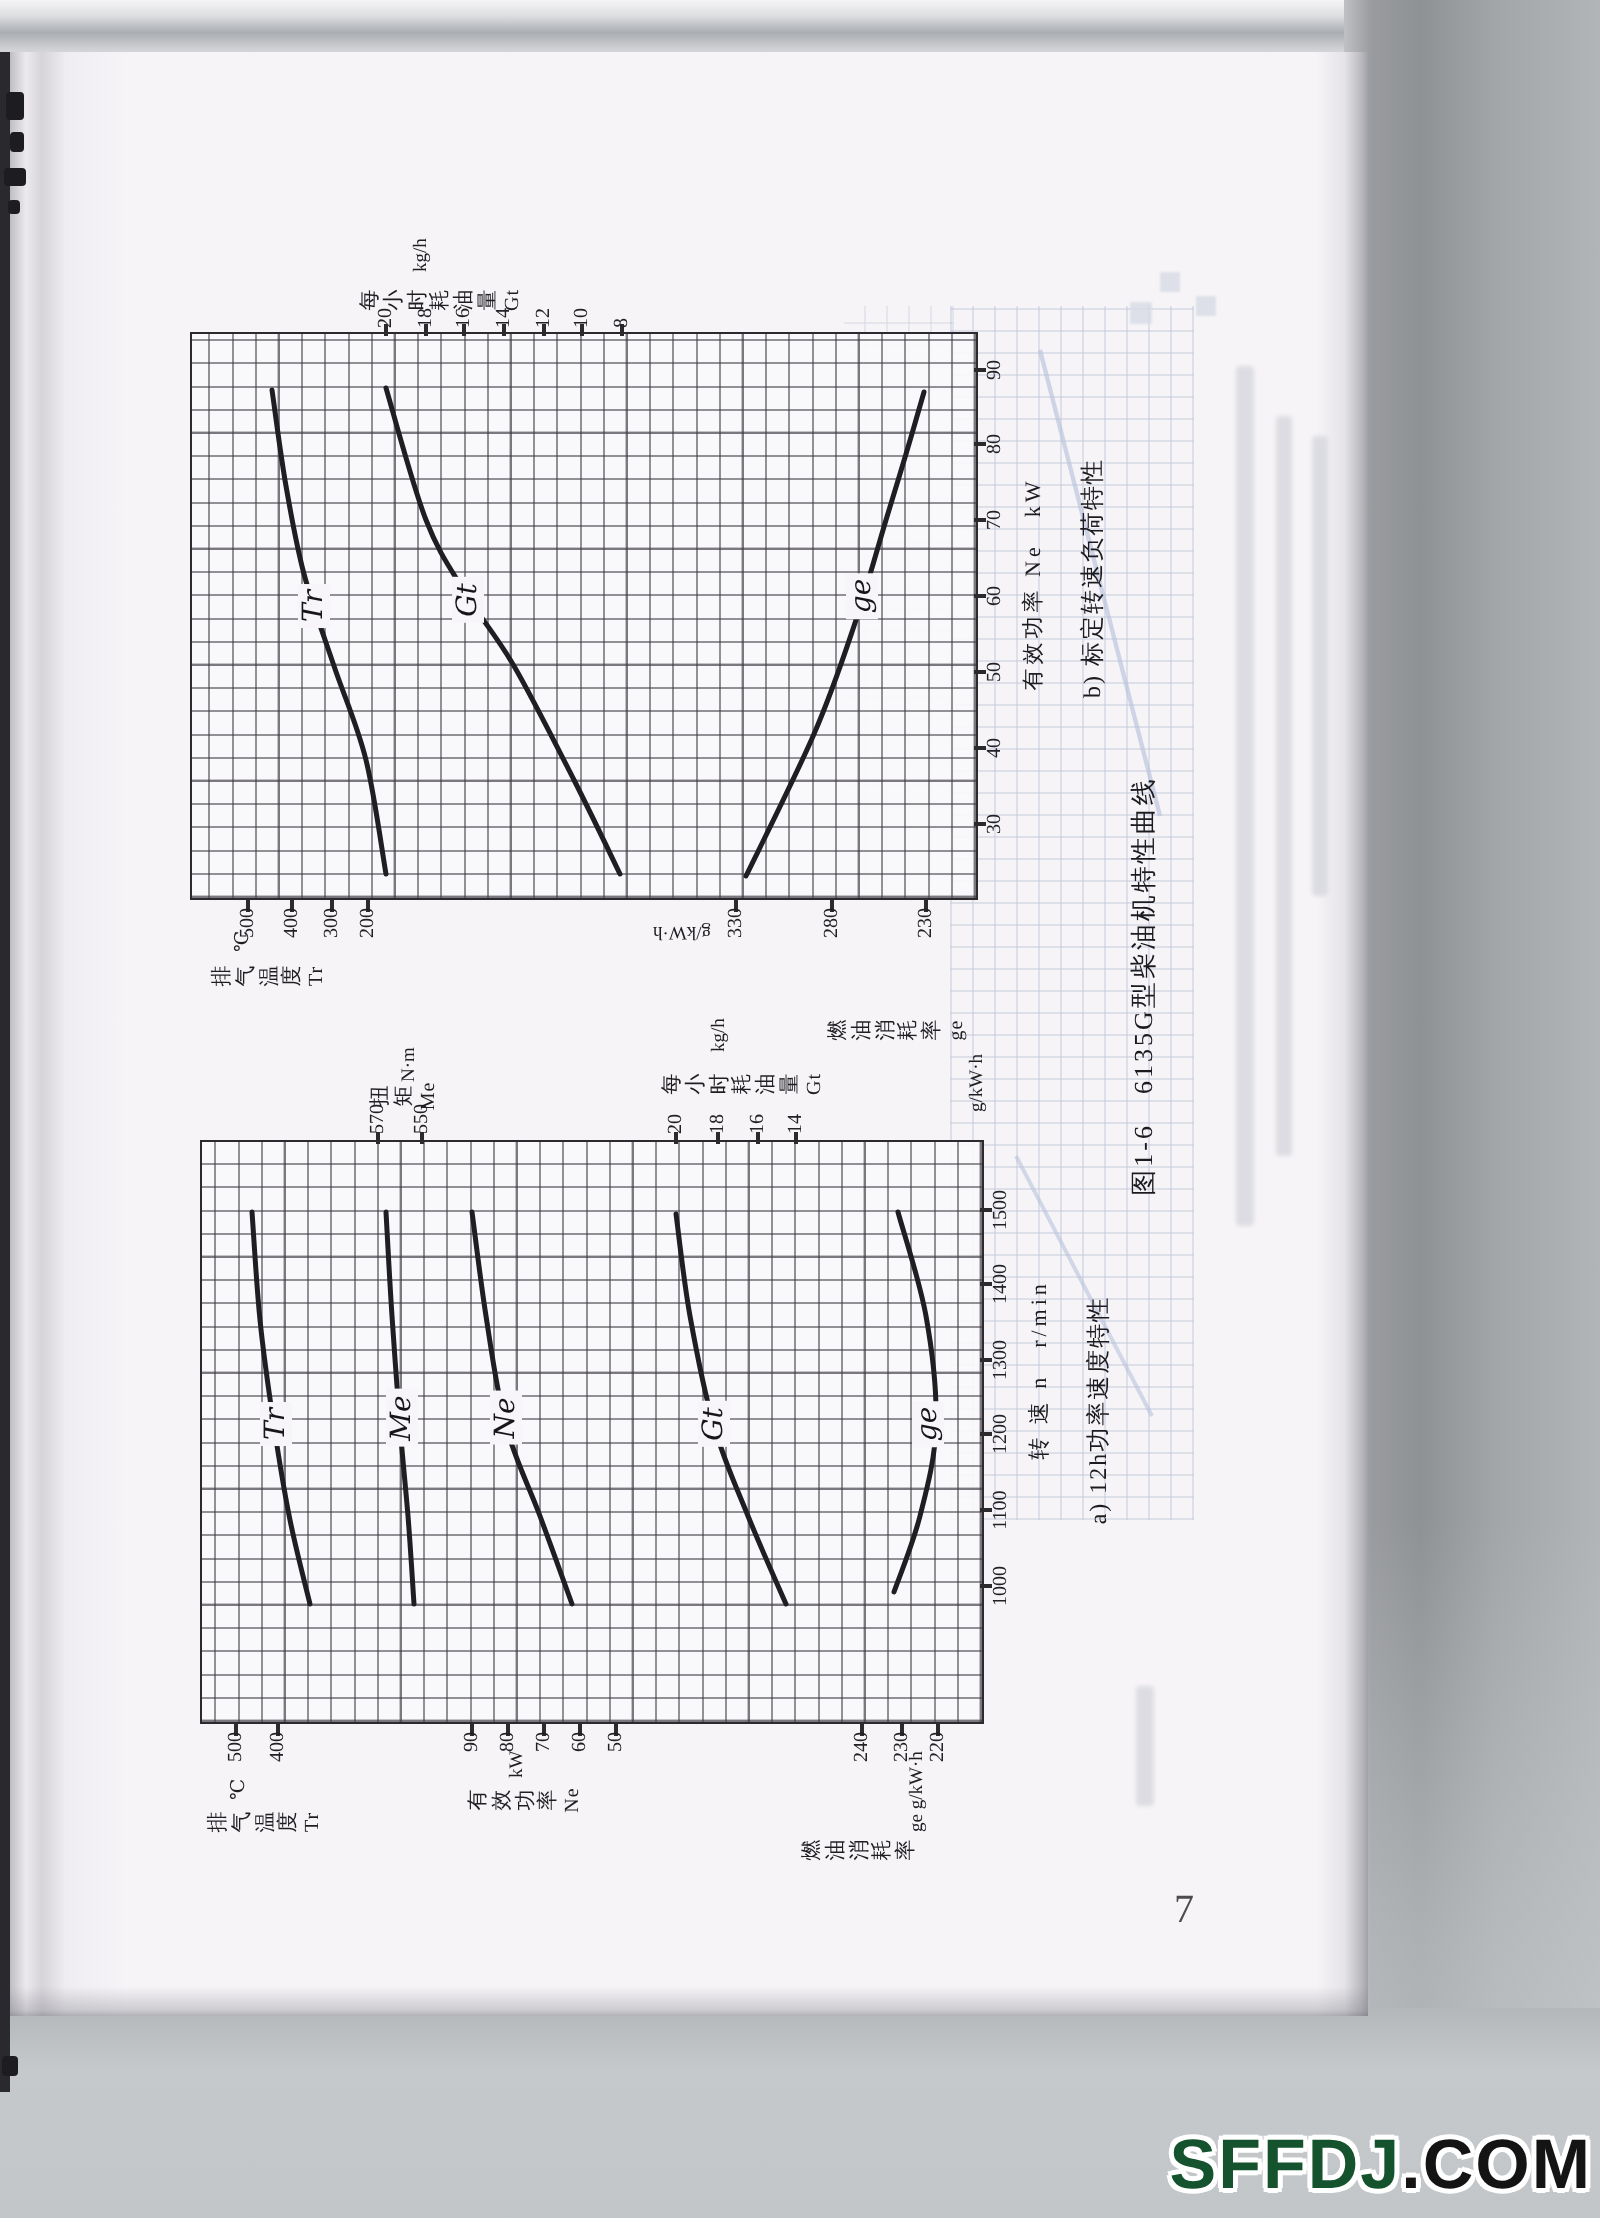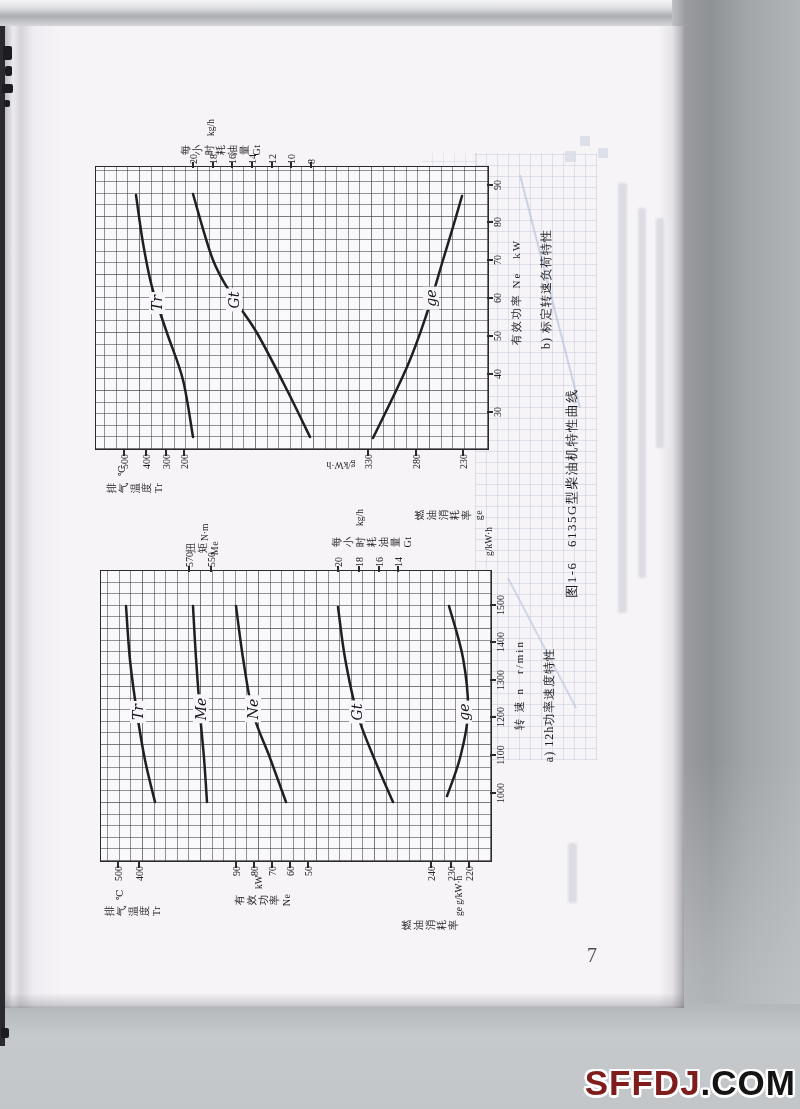--- a/index.html
+++ b/index.html
@@ -283,13 +283,13 @@
       <div class="curve-label" style="left: 708px; top: 214px;">Gt</div>
       <div class="curve-label" style="left: 710px; top: 411px;">ge</div>
       <div class="x-title" style="left: 716px; top: 489px;">有效功率 Ne　kW</div>
       <div class="chart-caption" style="left: 719px; top: 518px;">b) 标定转速负荷特性</div>
     </div>
   <div class="fig-caption" style="left:515px;top:543px;">图1-6　6135G型柴油机特性曲线</div>
 </div>
 
 <div class="page-number">7</div>
 
-<div class="watermark"><span style="color: #7f1d1d;">SFFDJ</span><span style="color: rgb(20, 20, 20);">.COM</span></div>
+<div class="watermark"><span style="color: #14532d;">SFFDJ</span><span style="color: rgb(20, 20, 20);">.COM</span></div>
 
 </body></html>

